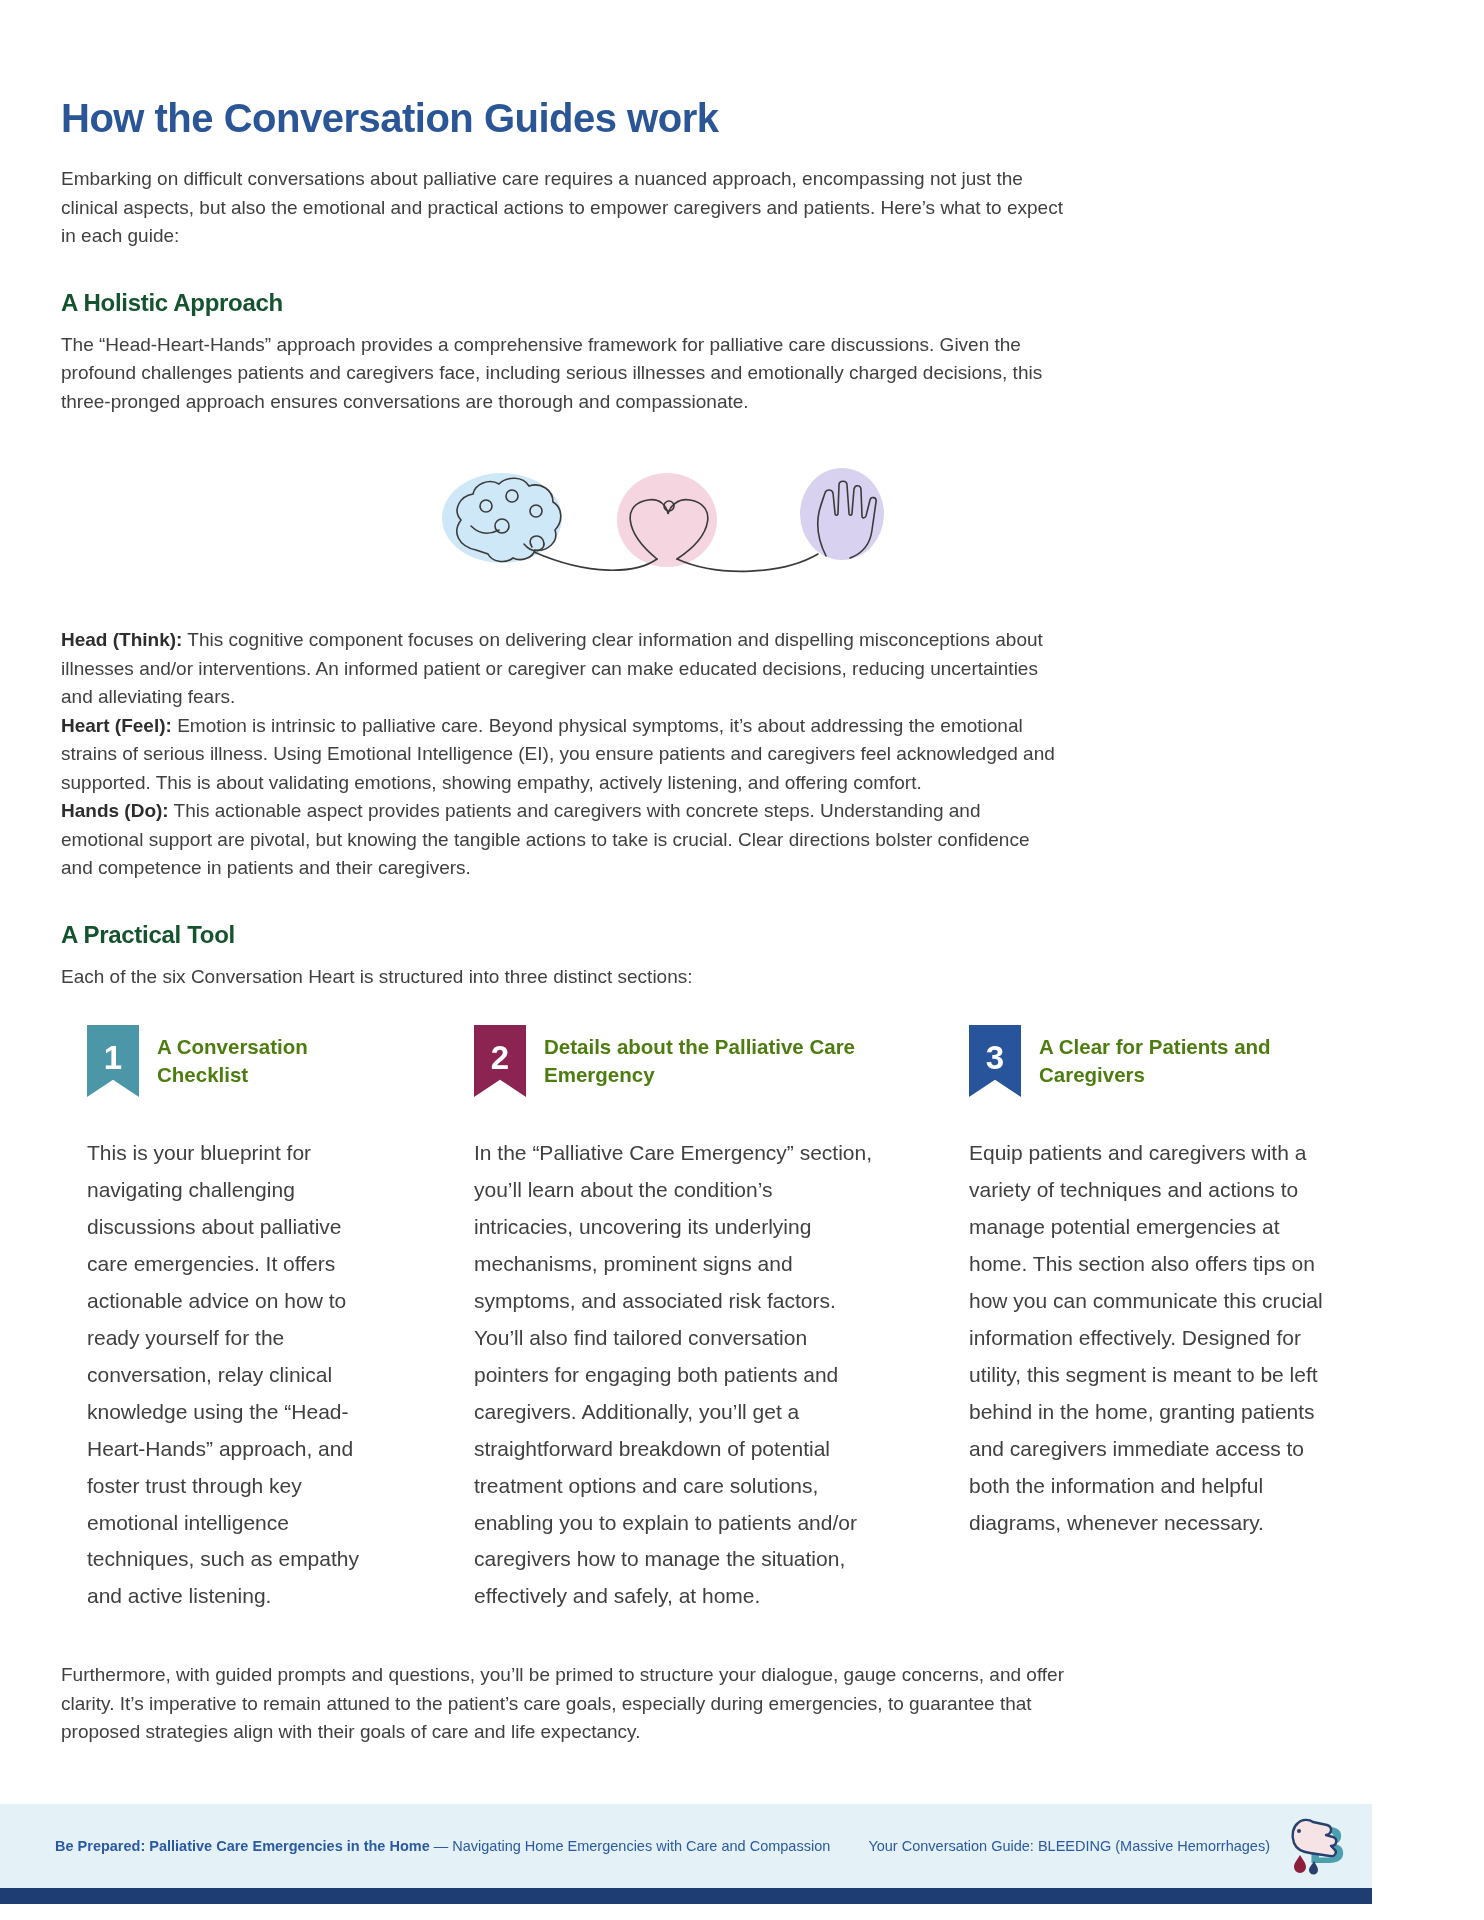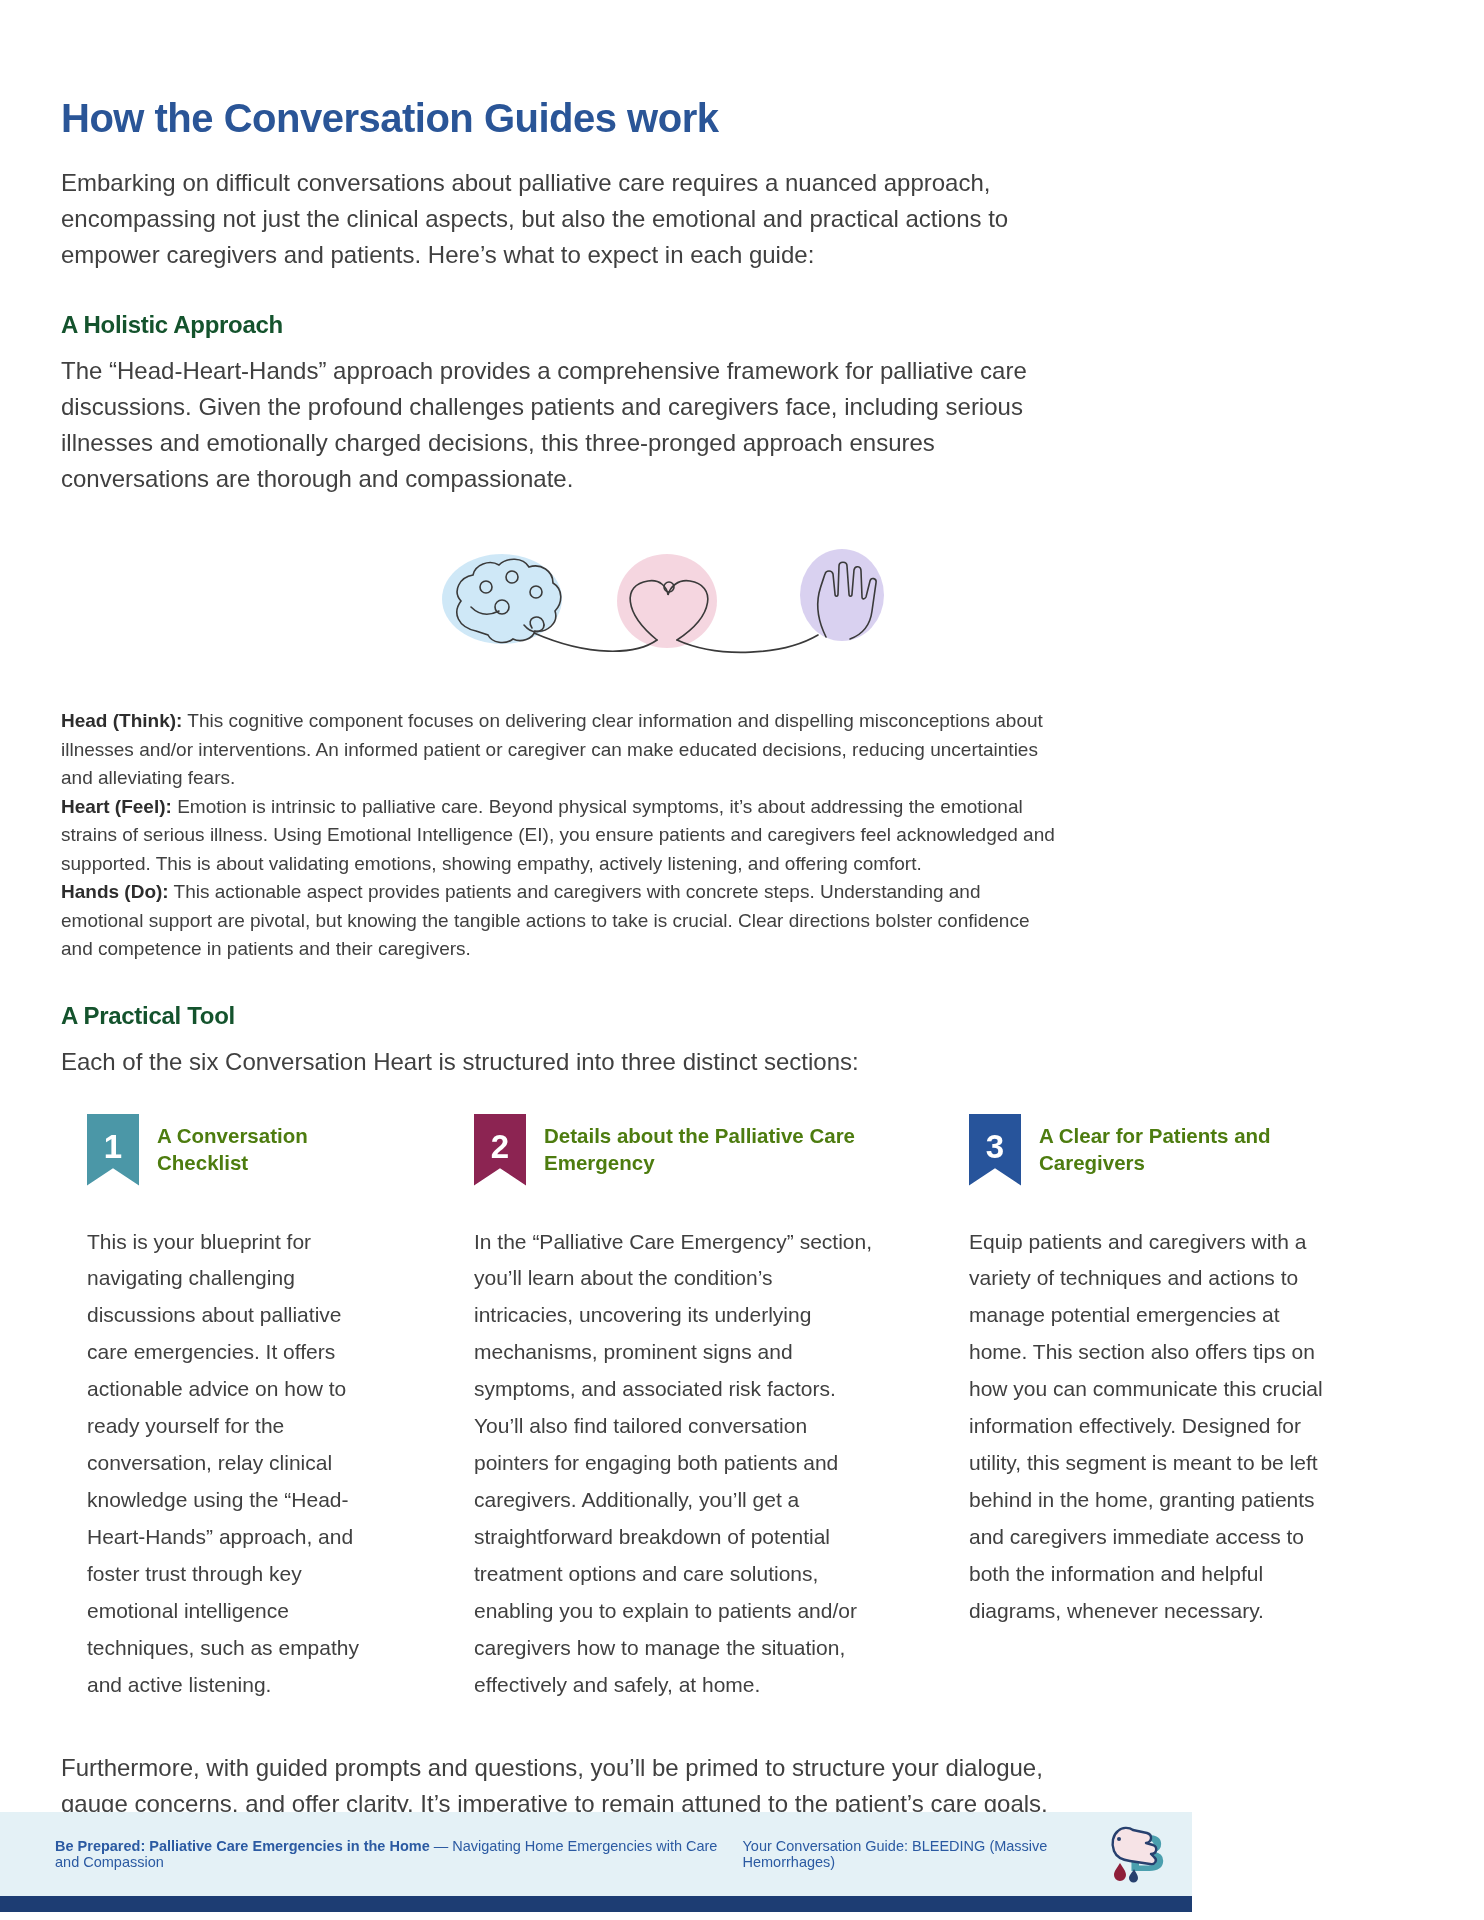--- a/index.html
+++ b/index.html
@@ -11,21 +11,21 @@
     position:relative;
   }
   .page { width:1484px; height:1920px; position:relative; overflow:hidden; background:#fff; }
   .content { padding:96px 107px 0 61px; }
 
   h1.doc-title {
     font-size:40px; font-weight:700; color:#2a5597;
     letter-spacing:-0.5px; margin:0 0 24px 0;
   }
   p.body-text {
-    font-size:24px; line-height:1.5; color:#404040;
+    font-size:19px; line-height:1.5; color:#404040;
     max-width:1005px; margin:0 0 10px 0;
   }
   h2.section-heading {
     font-size:24px; font-weight:700; color:#14532d;
     margin:38px 0 14px 0; letter-spacing:-0.3px;
   }
   figure.hhh-illustration {
     width:500px; margin:48px auto 40px auto;
     transform:translateX(-55px);
   }
@@ -46,21 +46,21 @@
     clip-path:polygon(0 0, 100% 0, 100% 100%, 50% 76%, 0 100%);
     display:flex; justify-content:center;
     color:#ffffff; font-size:33px; font-weight:700;
     padding-top:14px; margin-right:18px;
   }
   .col-title { font-size:20.5px; font-weight:700; color:#4d7c0f; line-height:1.35; padding-top:8px; }
   .col-body { font-size:21px; line-height:1.76; color:#404040; }
 
   p.outro { margin-top:46px; }
 
-  footer.page-footer { position:absolute; left:0; bottom:8px; width:1192px;border-radius:32px; }
+  footer.page-footer { position:absolute; left:0; bottom:16px; width:1372px;border-radius:32px; }
   .footer-strip {
     background:#e4f1f6; height:84px; width:100%;
     display:flex; align-items:center; justify-content:space-between;
     padding:0 26px 0 55px;
     font-size:14.5px; color:#2b5aa2;
   }
   .footer-left .bold-part { font-weight:700; }
   .footer-right { display:flex; align-items:center; }
   .footer-right .guide-label { font-weight:400; margin-right:14px; }
   .navy-bar { background:#1d3d73; height:16px; width:100%; }

